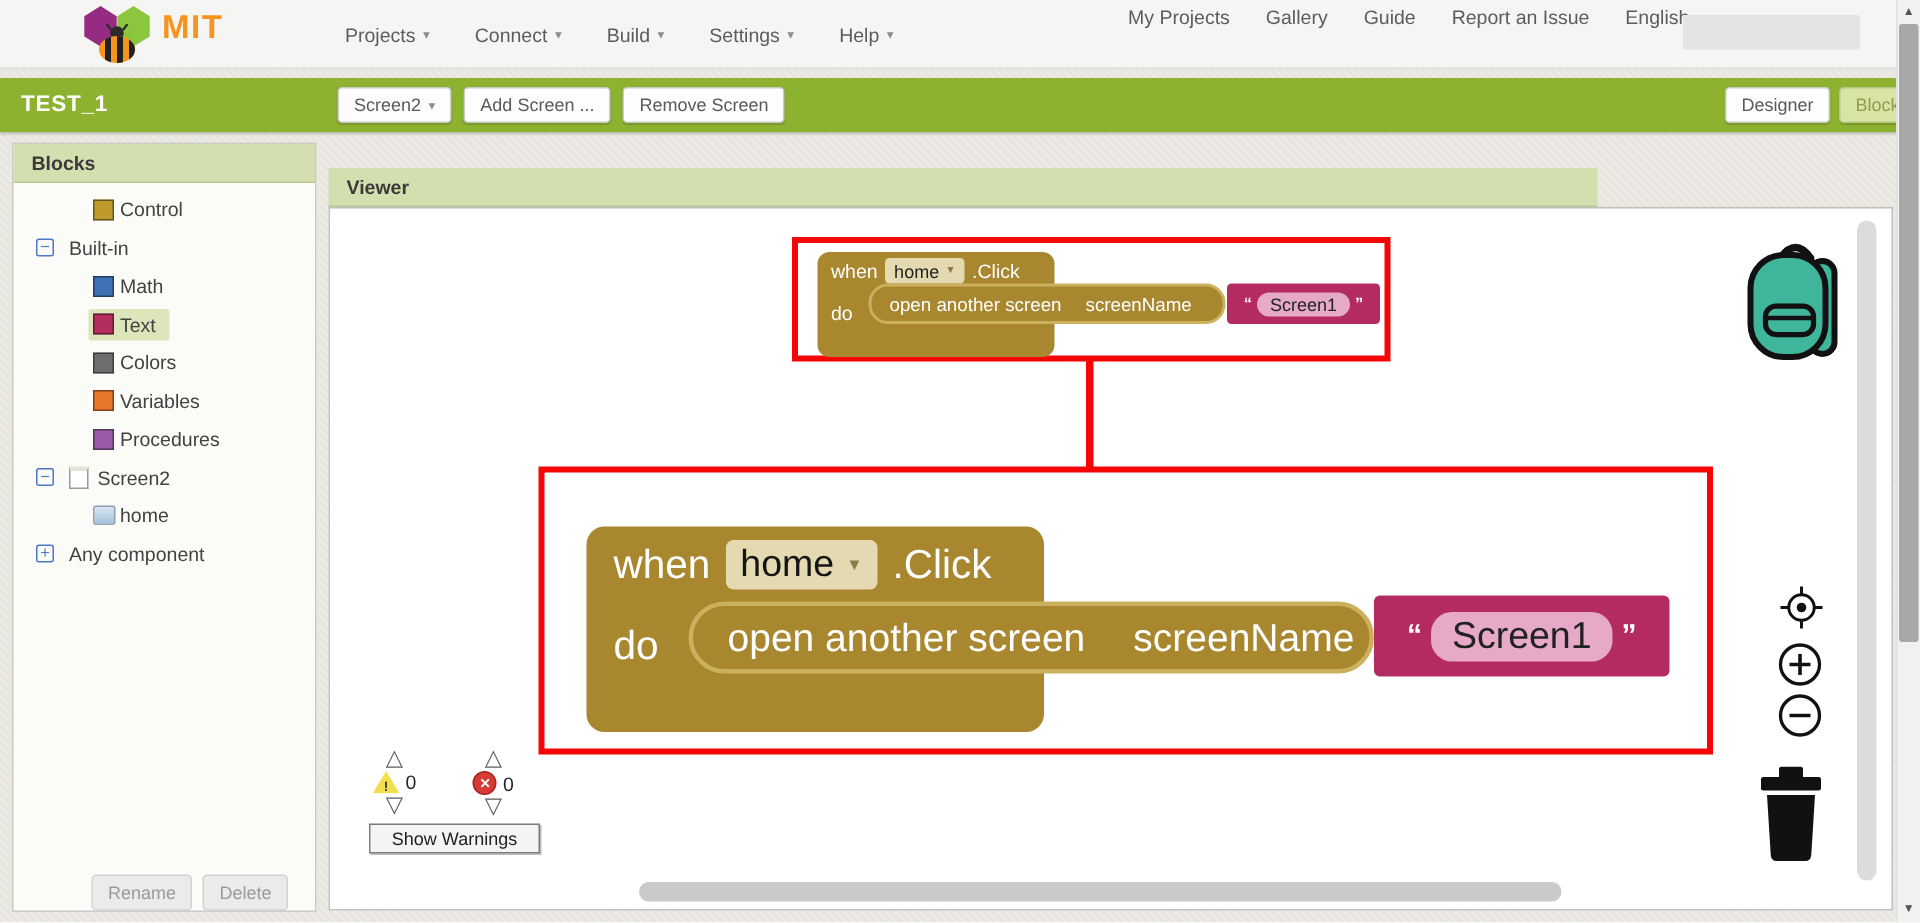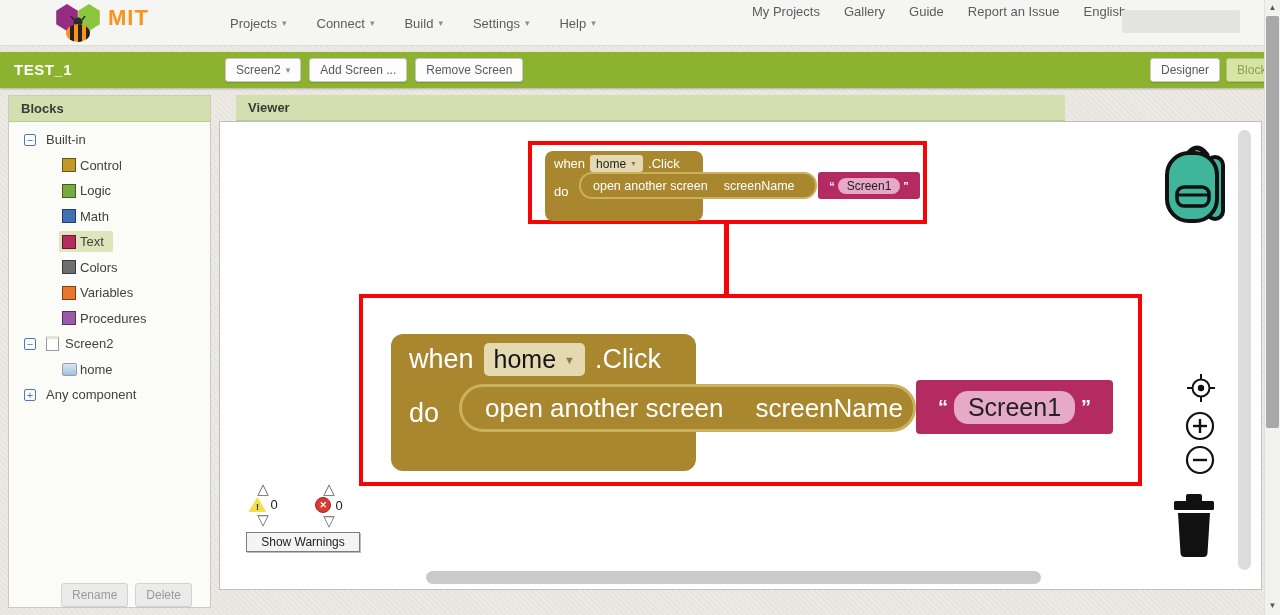--- a/index.html
+++ b/index.html
@@ -59,21 +59,21 @@
   .sel-wrap { display:flex; align-items:center; background:#DCE6BA; padding:3px 9px 3px 3px;
               margin-left:-3px; border-radius:2px; }
   .screen-icon { width:13px; height:15px; background:#fff; border:1px solid #9a9a9a; margin-right:6px;
                  border-top:3px solid #dfe8d5; }
   .home-icon { width:15px; height:13px; background:linear-gradient(#d9e6f3,#a5c0dc);
                border:1px solid #90a0b2; border-radius:2px; margin-right:3px; }
   .palette-actions { position:absolute; left:52px; top:487px; display:flex; gap:7px; }
   .palette-actions .btn { background:#ebebeb; border-color:#d2d2d2; color:#9a9a9a; box-shadow:none; }
 
   
-  .viewer { position:absolute; left:219px; top:95px; width:846px; height:495px;padding-left:17px; }
+  .viewer { position:absolute; left:219px; top:112px; width:846px; height:495px; }
   .canvas { position:absolute; left:0; top:26px; width:1043px; height:469px;
             background:#fff; border:1px solid #bfbfbf; overflow:hidden; }
 
   
   .red-rect { position:absolute; border:4px solid #F50505; }
   .rect1 { left:308px; top:19px; width:399px; height:83px; }
   .rect2 { left:139px; top:172px; width:783px; height:192px; }
   .red-line { position:absolute; left:504px; top:100px; width:5px; height:74px; background:#F50505; }
 
   
@@ -225,31 +225,27 @@
     </div>
     <div class="view-toggle">
       <button class="btn">Designer</button>
       <button class="btn active">Blocks</button>
     </div>
   </div>
 
   <aside class="palette">
     <div class="panel-header">Blocks</div>
     <div class="tree">
+      <div class="tree-row ind2">
+        <span class="cat-icon" style="background-color: rgb(190, 154, 45);"></span>
+        <span>Control</span>
+      </div>
       <div class="tree-row ind1">
         <span class="expander minus"></span>
         <span>Built-in</span>
-      </div>
-      <div class="tree-row ind2">
-        <span class="cat-icon" style="background-color: rgb(190, 154, 45);"></span>
-        <span>Control</span>
-      </div>
-      <div class="tree-row ind2">
-        <span class="cat-icon" style="background-color: rgb(119, 171, 65);"></span>
-        <span>Logic</span>
       </div>
       <div class="tree-row ind2">
         <span class="cat-icon" style="background-color: rgb(63, 113, 181);"></span>
         <span>Math</span>
       </div>
       <div class="tree-row ind2">
         <span class="sel-wrap">
           <span class="cat-icon" style="background-color: rgb(179, 45, 94);"></span>
           <span>Text</span>
         </span>

